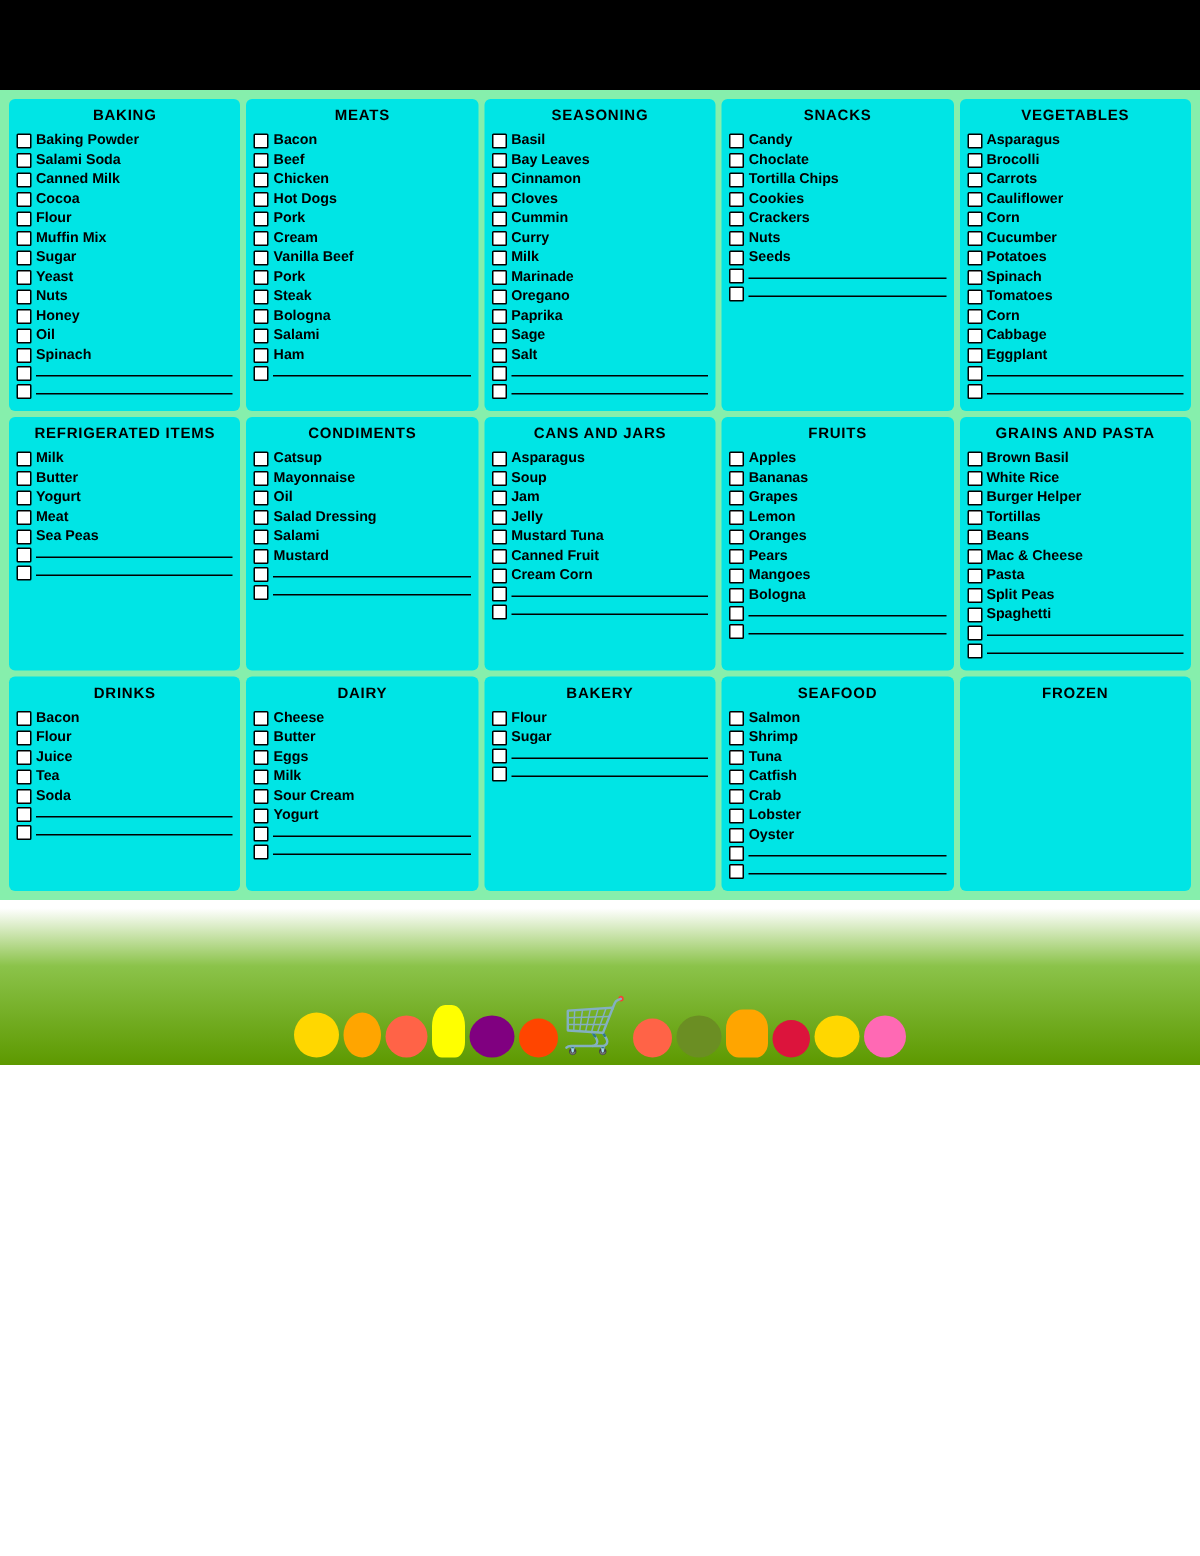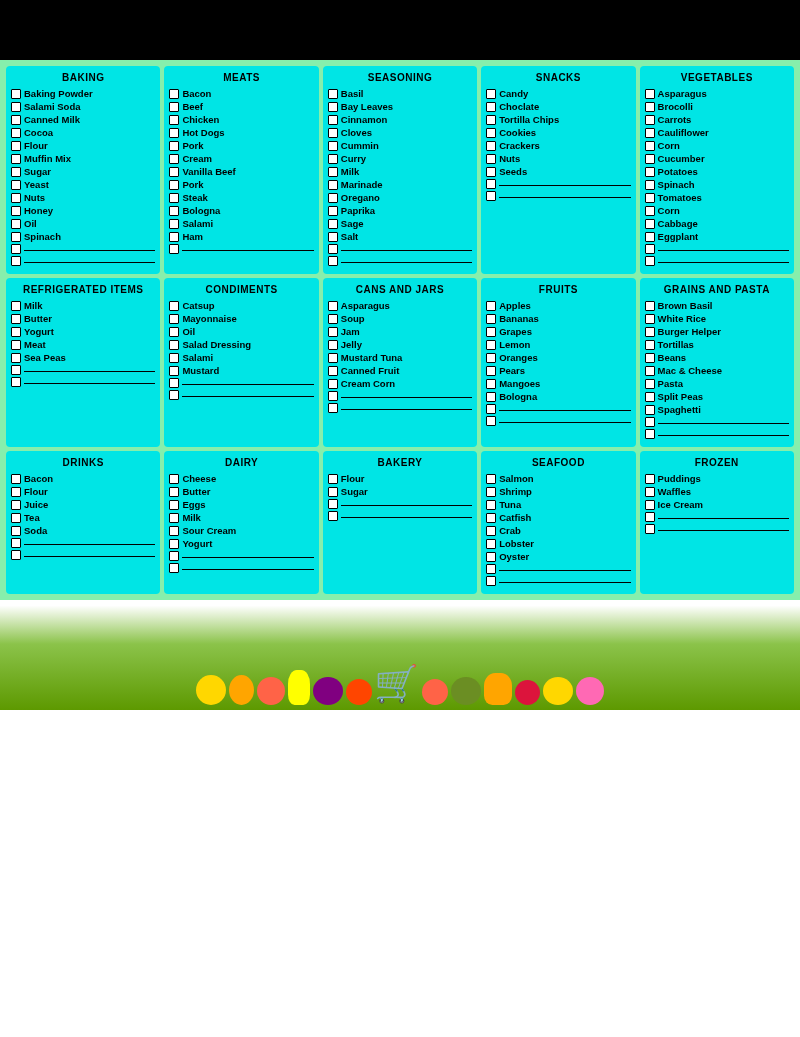--- a/index.html
+++ b/index.html
@@ -728,42 +728,20 @@
             <div class="line"></div>
           </div>
           <div class="blank-line">
             <input type="checkbox" style="">
             <div class="line"></div>
           </div>
         </ul>
       </div>
       <div class="category-box">
         <div class="category-title">FROZEN</div>
-        <ul class="item-list">
-          <li>
-            <input type="checkbox" style="">
-            <span>Puddings</span>
-          </li>
-          <li>
-            <input type="checkbox" style="">
-            <span>Waffles</span>
-          </li>
-          <li>
-            <input type="checkbox" style="">
-            <span>Ice Cream</span>
-          </li>
-          <div class="blank-line">
-            <input type="checkbox" style="">
-            <div class="line"></div>
-          </div>
-          <div class="blank-line">
-            <input type="checkbox" style="">
-            <div class="line"></div>
-          </div>
-        </ul>
       </div>
     </div>
   <div class="bottom-image">
     <div class="fruit-bar">
 
       <div style="width:30px;height:30px;background:#FFD700;border-radius:50%;"></div>
       <div style="width:25px;height:30px;background:#FFA500;border-radius:50%;"></div>
       <div style="width:28px;height:28px;background:#FF6347;border-radius:50%;"></div>
       <div style="width:22px;height:35px;background:#FFFF00;border-radius:40% 40% 30% 30%;"></div>
       <div style="width:30px;height:28px;background:#800080;border-radius:50%;"></div>

